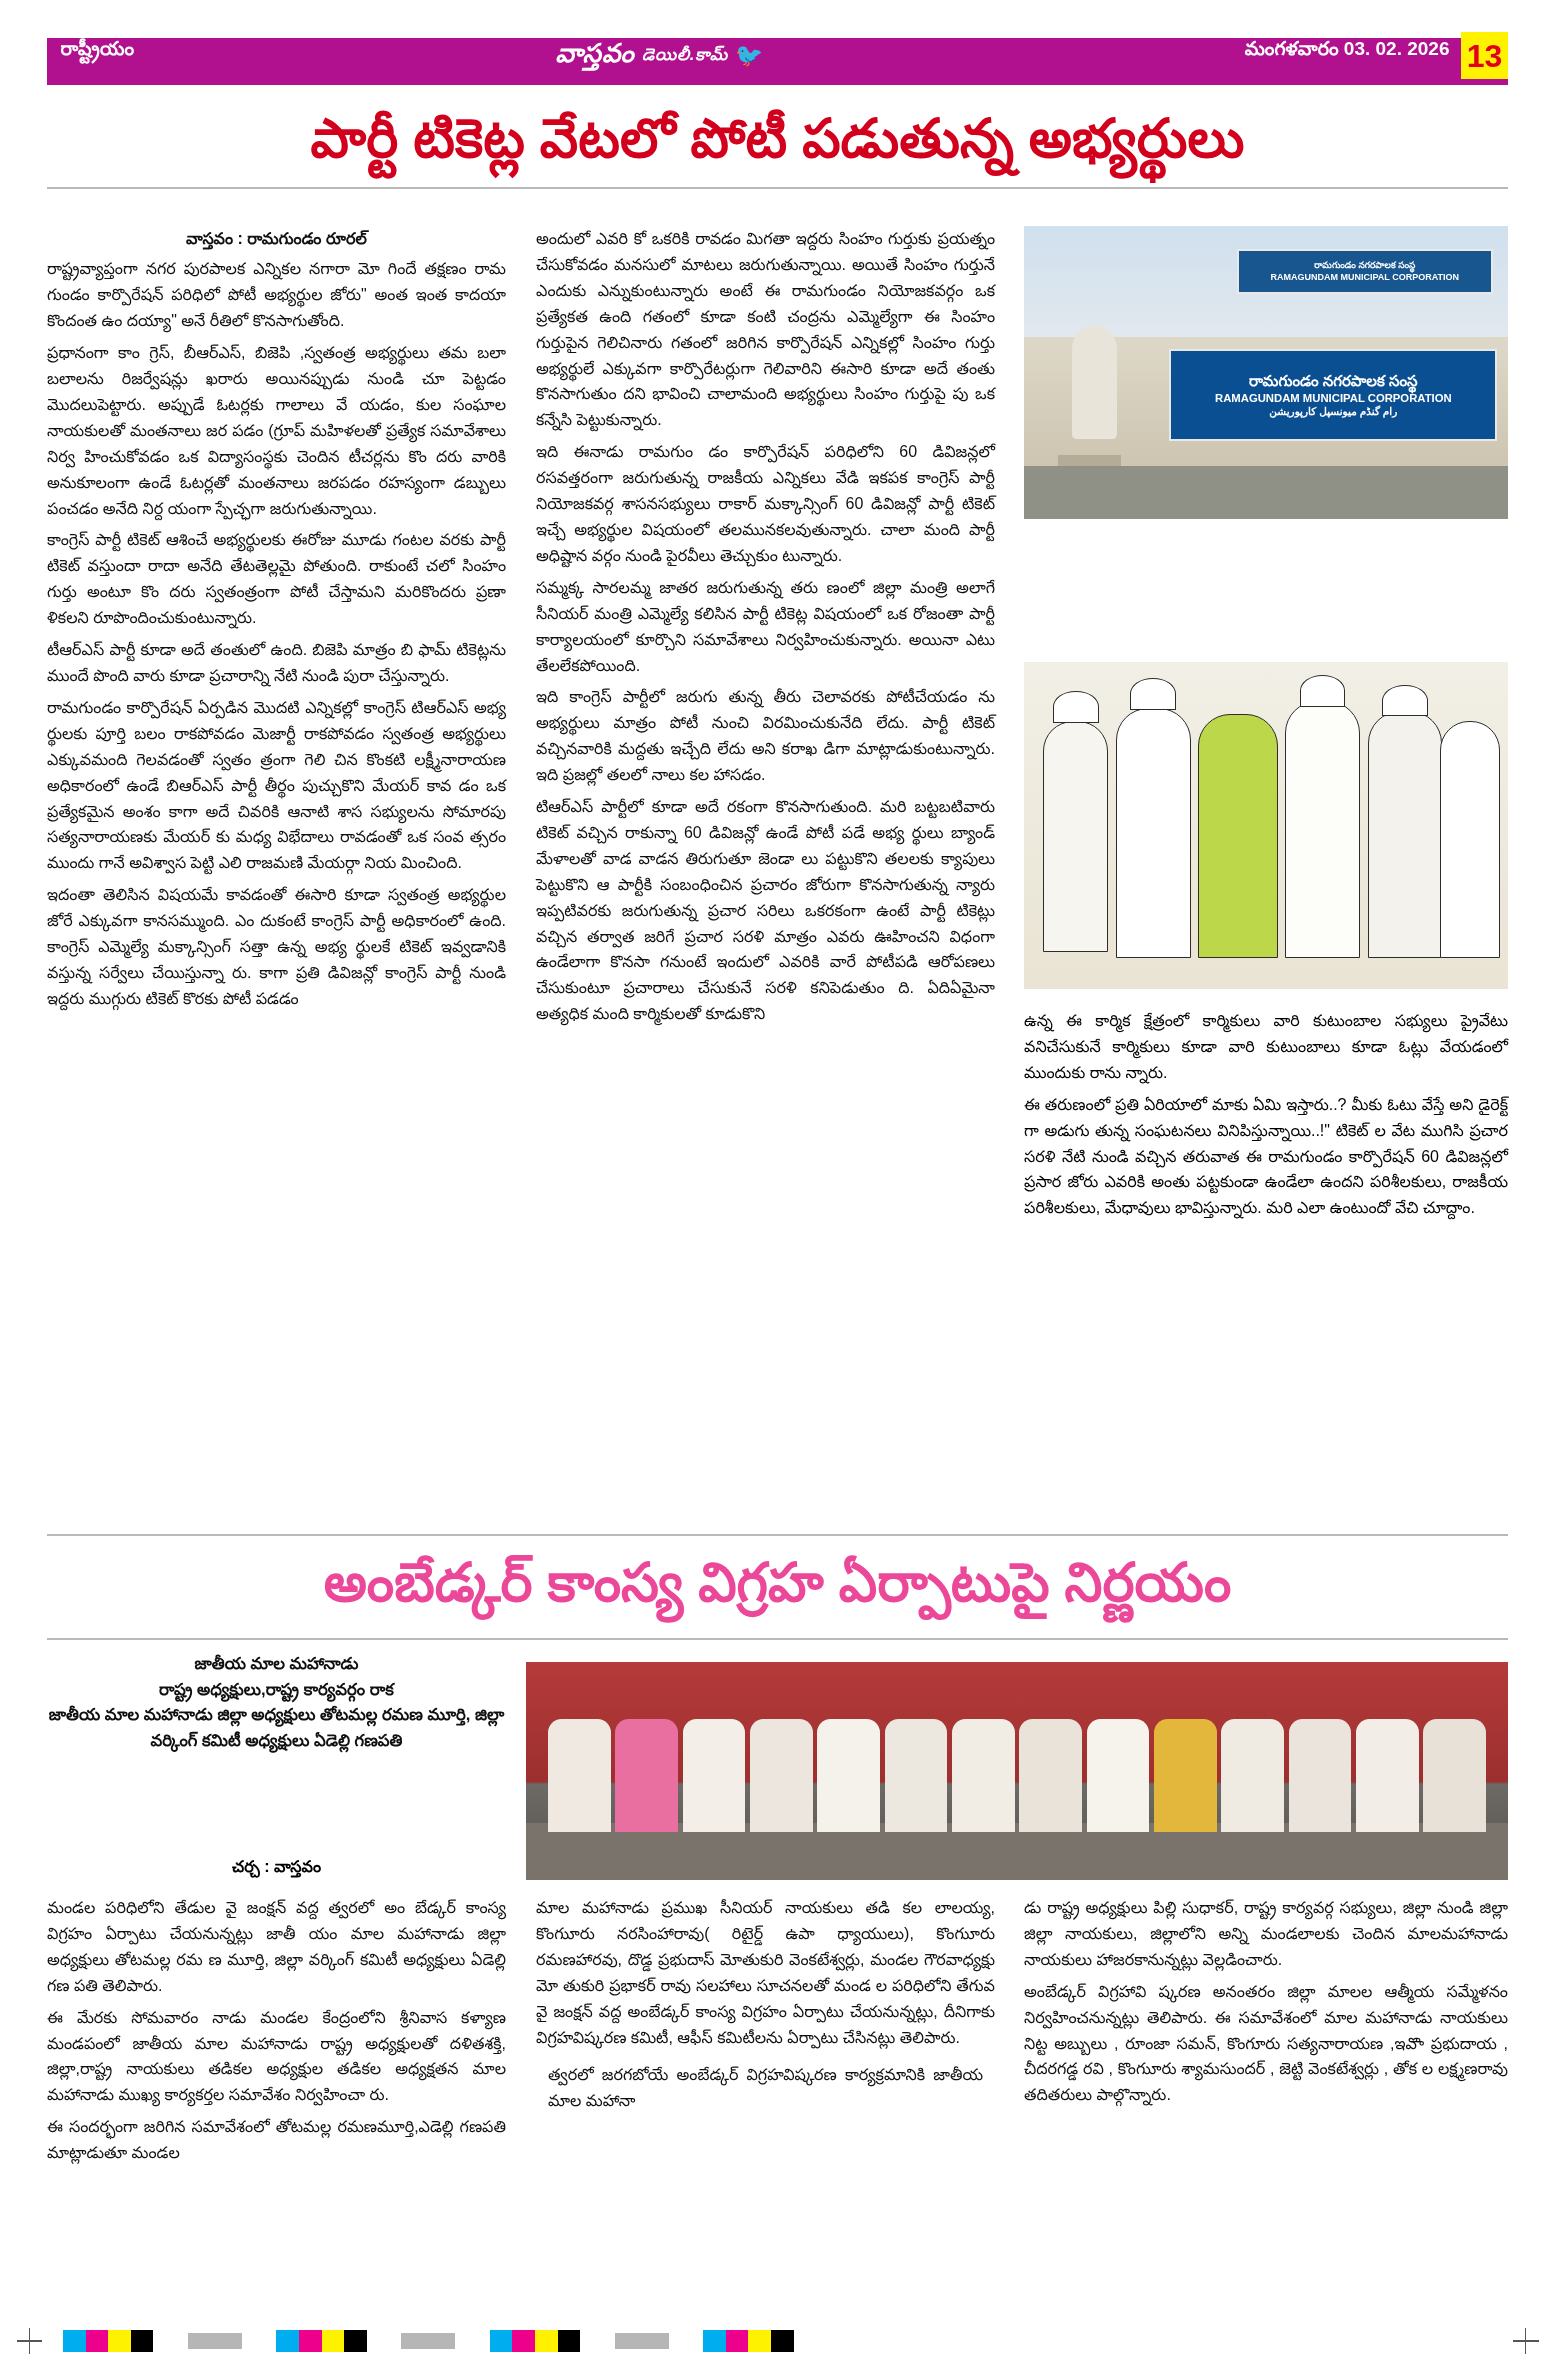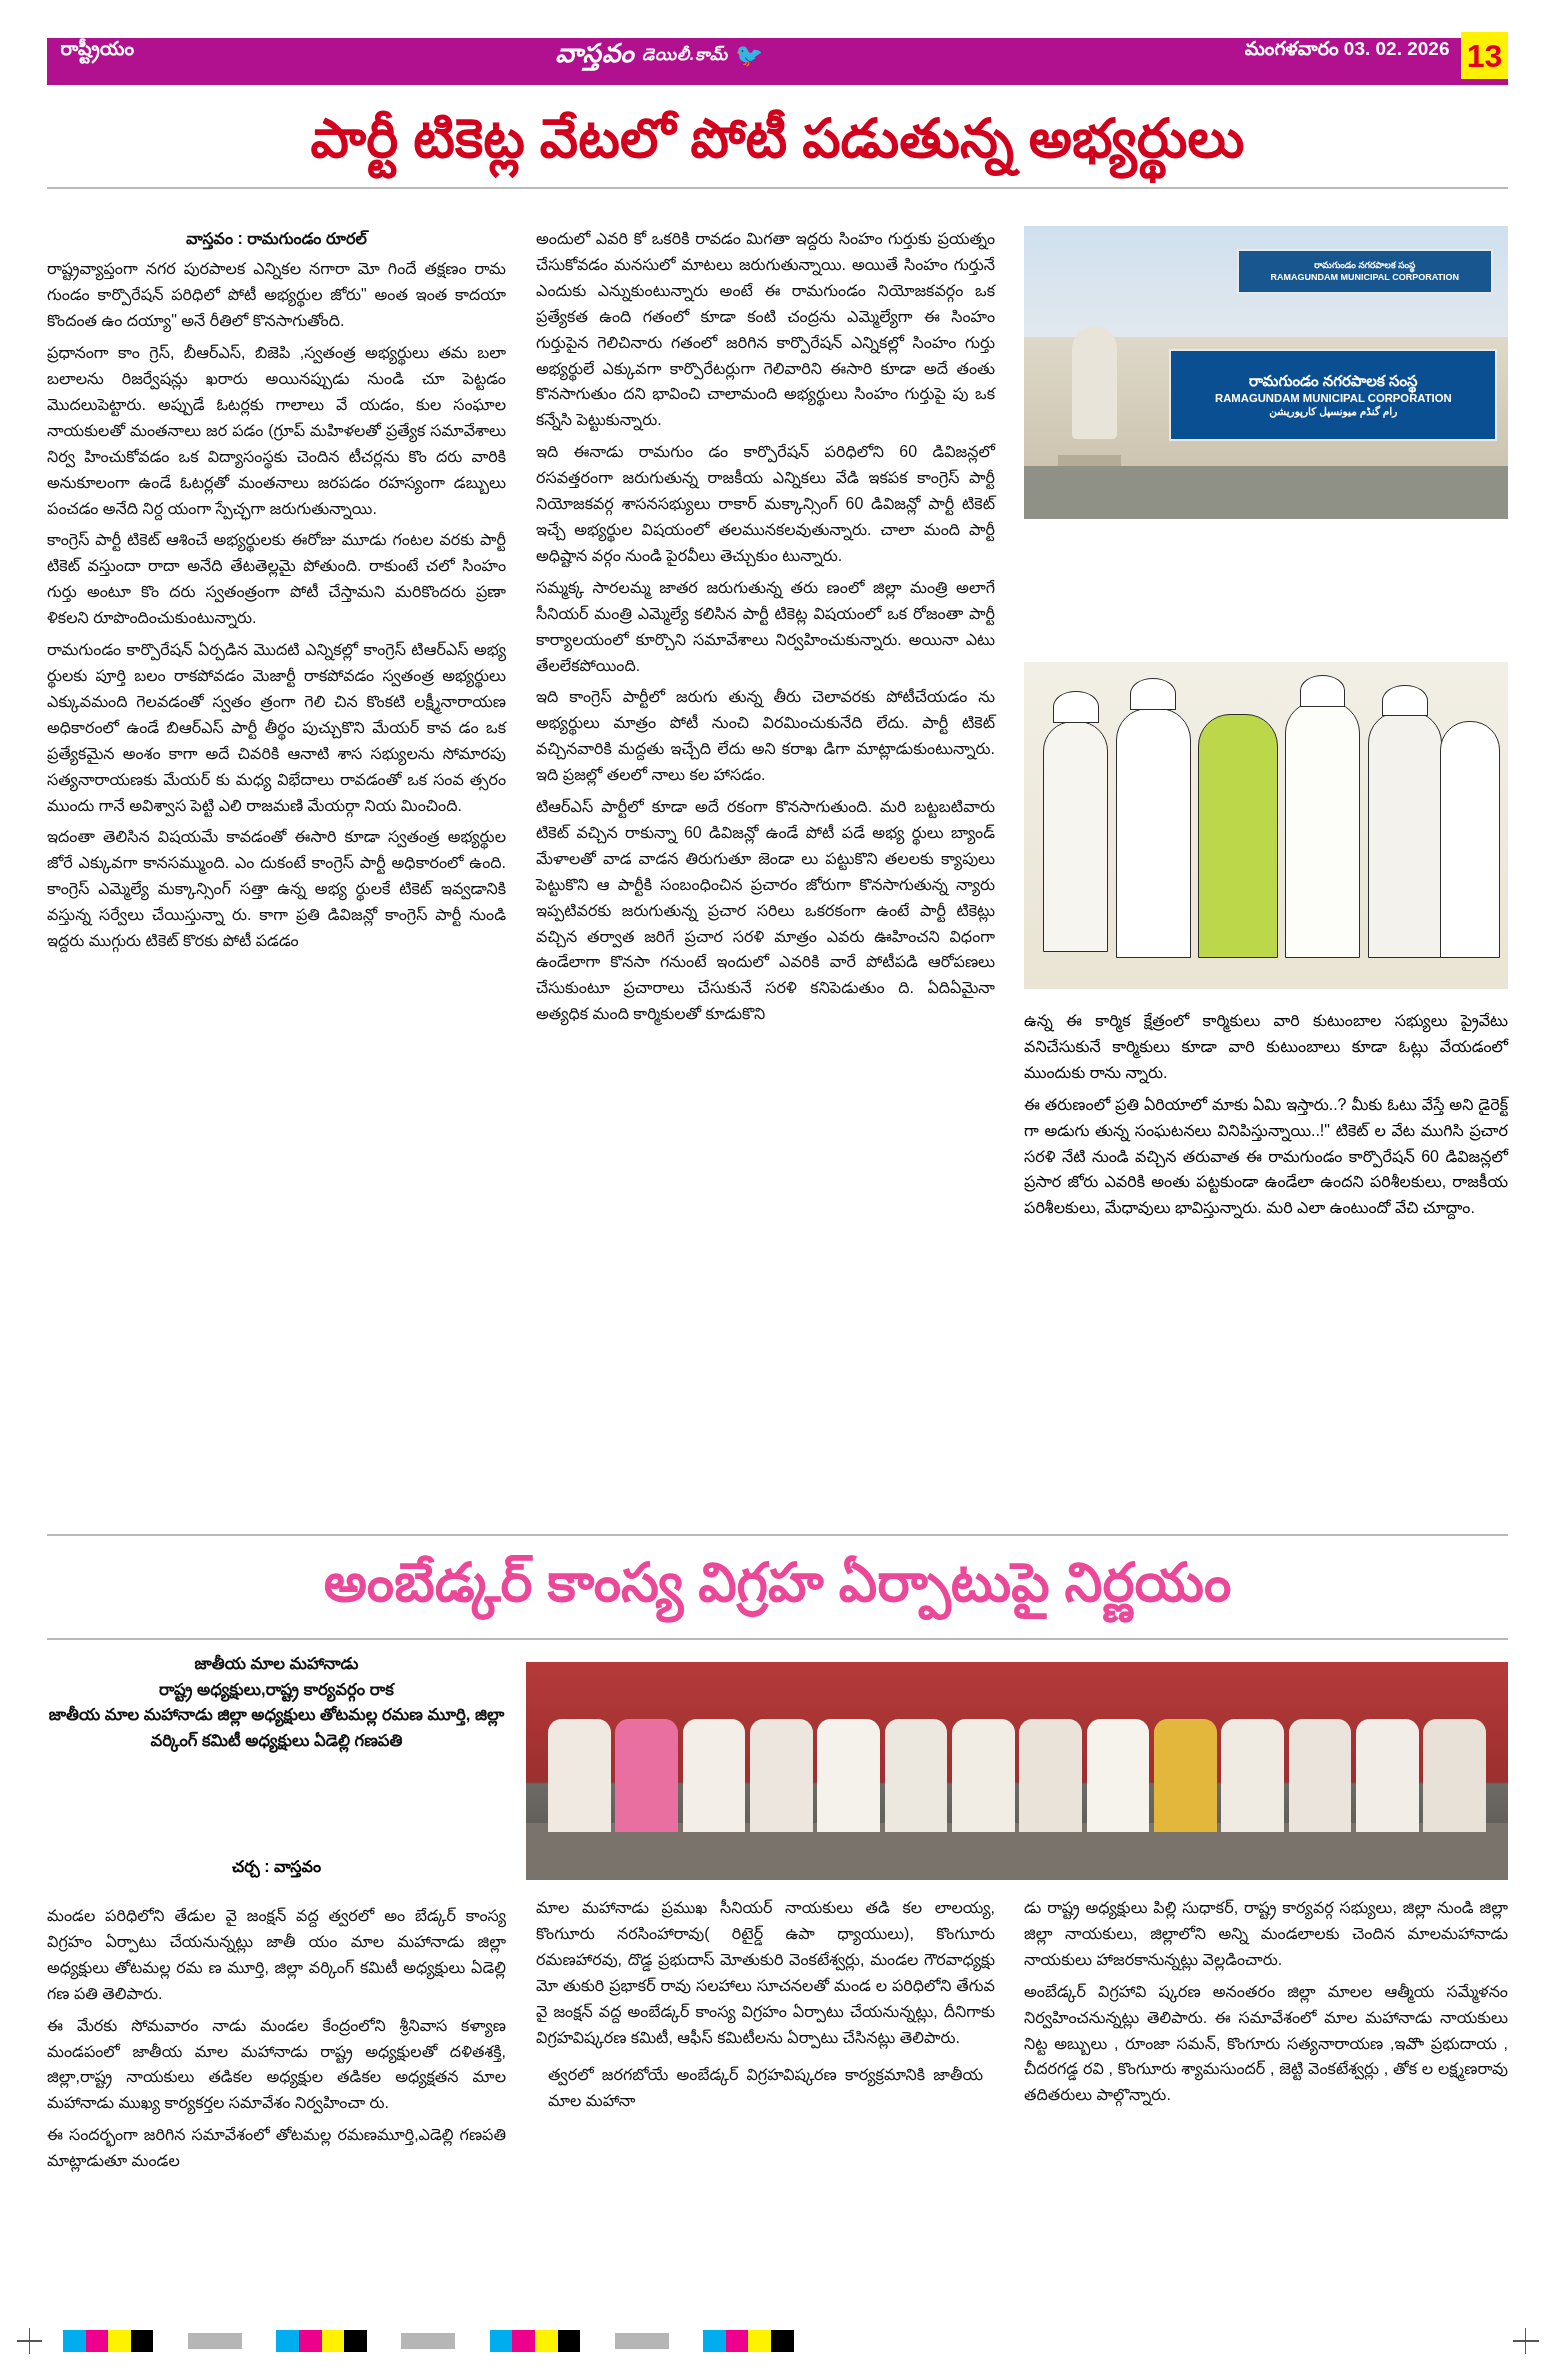--- a/index.html
+++ b/index.html
@@ -166,21 +166,21 @@
     font-size: 16px;
     font-weight: bold;
   }
   .a2col {
     position: absolute;
     font-size: 16px;
     line-height: 1.62;
     color: #101010;
     text-align: justify;
   }
-  .a2c1 { left: 47px;  top: 1895px; width: 459px; margin-top: 8px; }
+  .a2c1 { left: 47px;  top: 1895px; width: 459px; }
   .a2c2 { left: 536px; top: 1895px; width: 459px; }
   .a2c3 { left: 1024px; top: 1895px; width: 484px; }
   .photo3 { left: 526px; top: 1662px; width: 982px; height: 218px; }
 
   
   .colorbar {
     position: absolute;
     left: 0;
     bottom: 19.6px;
     width: 1555px;
@@ -235,20 +235,21 @@
   <div class="pagenum">13</div>
 
   <div class="headline1">పార్టీ టికెట్ల వేటలో పోటీ పడుతున్న అభ్యర్థులు</div>
   <div class="rule rule-top"></div>
 
   <div class="a1col a1c1">
     <span class="byline">వాస్తవం : రామగుండం రూరల్</span>
     <p>రాష్ట్రవ్యాప్తంగా నగర పురపాలక ఎన్నికల నగారా మో గిందే తక్షణం రామ గుండం కార్పొరేషన్ పరిధిలో పోటీ అభ్యర్థుల జోరు" అంత ఇంత కాదయా కొందంత ఉం దయ్యా" అనే రీతిలో కొనసాగుతోంది.</p>
     <p>ప్రధానంగా కాం గ్రెస్, బీఆర్ఎస్, బిజెపి ,స్వతంత్ర అభ్యర్థులు తమ బలా బలాలను రిజర్వేషన్లు ఖరారు అయినప్పుడు నుండి చూ పెట్టడం మొదలుపెట్టారు. అప్పుడే ఓటర్లకు గాలాలు వే యడం, కుల సంఘాల నాయకులతో మంతనాలు జర పడం (గ్రూప్ మహిళలతో ప్రత్యేక సమావేశాలు నిర్వ హించుకోవడం ఒక విద్యాసంస్థకు చెందిన టీచర్లను కొం దరు వారికి అనుకూలంగా ఉండే ఓటర్లతో మంతనాలు జరపడం రహస్యంగా డబ్బులు పంచడం అనేది నిర్ద యంగా స్పేచ్ఛగా జరుగుతున్నాయి.</p>
     <p>కాంగ్రెస్ పార్టీ టికెట్ ఆశించే అభ్యర్థులకు ఈరోజు మూడు గంటల వరకు పార్టీ టికెట్ వస్తుందా రాదా అనేది తేటతెల్లమై పోతుంది. రాకుంటే చలో సింహం గుర్తు అంటూ కొం దరు స్వతంత్రంగా పోటీ చేస్తామని మరికొందరు ప్రణా ళికలని రూపొందించుకుంటున్నారు.</p>
+    <p>టీఆర్ఎస్ పార్టీ కూడా అదే తంతులో ఉంది. బిజెపి మాత్రం బి ఫామ్ టికెట్లను ముందే పొంది వారు కూడా ప్రచారాన్ని నేటి నుండి పురా చేస్తున్నారు.</p>
     <p>రామగుండం కార్పొరేషన్ ఏర్పడిన మొదటి ఎన్నికల్లో కాంగ్రెస్ టిఆర్ఎస్ అభ్య ర్థులకు పూర్తి బలం రాకపోవడం మెజార్టీ రాకపోవడం స్వతంత్ర అభ్యర్థులు ఎక్కువమంది గెలవడంతో స్వతం త్రంగా గెలి చిన కొంకటి లక్ష్మీనారాయణ అధికారంలో ఉండే బిఆర్ఎస్ పార్టీ తీర్థం పుచ్చుకొని మేయర్ కావ డం ఒక ప్రత్యేకమైన అంశం కాగా అదే చివరికి ఆనాటి శాస సభ్యులను సోమారపు సత్యనారాయణకు మేయర్ కు మధ్య విభేదాలు రావడంతో ఒక సంవ త్సరం ముందు గానే అవిశ్వాస పెట్టి ఎలి రాజమణి మేయర్గా నియ మించింది.</p>
     <p>ఇదంతా తెలిసిన విషయమే కావడంతో ఈసారి కూడా స్వతంత్ర అభ్యర్థుల జోరే ఎక్కువగా కానసమ్ముంది. ఎం దుకంటే కాంగ్రెస్ పార్టీ అధికారంలో ఉంది. కాంగ్రెస్ ఎమ్మెల్యే మక్కాన్సింగ్ సత్తా ఉన్న అభ్య ర్థులకే టికెట్ ఇవ్వడానికి వస్తున్న సర్వేలు చేయిస్తున్నా రు. కాగా ప్రతి డివిజన్లో కాంగ్రెస్ పార్టీ నుండి ఇద్దరు ముగ్గురు టికెట్ కొరకు పోటీ పడడం</p>
   </div>
 
   <div class="a1col a1c2">
     <p>అందులో ఎవరి కో ఒకరికి రావడం మిగతా ఇద్దరు సింహం గుర్తుకు ప్రయత్నం చేసుకోవడం మనసులో మాటలు జరుగుతున్నాయి. అయితే సింహం గుర్తునే ఎందుకు ఎన్నుకుంటున్నారు అంటే ఈ రామగుండం నియోజకవర్గం ఒక ప్రత్యేకత ఉంది గతంలో కూడా కంటి చంద్రను ఎమ్మెల్యేగా ఈ సింహం గుర్తుపైన గెలిచినారు గతంలో జరిగిన కార్పొరేషన్ ఎన్నికల్లో సింహం గుర్తు అభ్యర్థులే ఎక్కువగా కార్పొరేటర్లుగా గెలివారిని ఈసారి కూడా అదే తంతు కొనసాగుతుం దని భావించి చాలామంది అభ్యర్థులు సింహం గుర్తుపై పు ఒక కన్నేసి పెట్టుకున్నారు.</p>
     <p>ఇది ఈనాడు రామగుం డం కార్పొరేషన్ పరిధిలోని 60 డివిజన్లలో రసవత్తరంగా జరుగుతున్న రాజకీయ ఎన్నికలు వేడి ఇకపక కాంగ్రెస్ పార్టీ నియోజకవర్గ శాసనసభ్యులు రాకార్ మక్కాన్సింగ్ 60 డివిజన్లో పార్టీ టికెట్ ఇచ్చే అభ్యర్థుల విషయంలో తలమునకలవుతున్నారు. చాలా మంది పార్టీ అధిష్టాన వర్గం నుండి పైరవీలు తెచ్చుకుం టున్నారు.</p>
     <p>సమ్మక్క సారలమ్మ జాతర జరుగుతున్న తరు ణంలో జిల్లా మంత్రి అలాగే సీనియర్ మంత్రి ఎమ్మెల్యే కలిసిన పార్టీ టికెట్ల విషయంలో ఒక రోజంతా పార్టీ కార్యాలయంలో కూర్చొని సమావేశాలు నిర్వహించుకున్నారు. అయినా ఎటు తేలలేకపోయింది.</p>
     <p>ఇది కాంగ్రెస్ పార్టీలో జరుగు తున్న తీరు చెలావరకు పోటీచేయడం ను అభ్యర్థులు మాత్రం పోటీ నుంచి విరమించుకునేది లేదు. పార్టీ టికెట్ వచ్చినవారికి మద్దతు ఇచ్చేది లేదు అని కరాఖ డిగా మాట్లాడుకుంటున్నారు. ఇది ప్రజల్లో తలలో నాలు కల హాసడం.</p>
     <p>టిఆర్ఎస్ పార్టీలో కూడా అదే రకంగా కొనసాగుతుంది. మరి బట్టబటివారు టికెట్ వచ్చిన రాకున్నా 60 డివిజన్లో ఉండే పోటీ పడే అభ్య ర్థులు బ్యాండ్ మేళాలతో వాడ వాడన తిరుగుతూ జెండా లు పట్టుకొని తలలకు క్యాపులు పెట్టుకొని ఆ పార్టీకి సంబంధించిన ప్రచారం జోరుగా కొనసాగుతున్న న్యారు ఇప్పటివరకు జరుగుతున్న ప్రచార సరిలు ఒకరకంగా ఉంటే పార్టీ టికెట్లు వచ్చిన తర్వాత జరిగే ప్రచార సరళి మాత్రం ఎవరు ఊహించని విధంగా ఉండేలాగా కొనసా గనుంటే ఇందులో ఎవరికి వారే పోటీపడి ఆరోపణలు చేసుకుంటూ ప్రచారాలు చేసుకునే సరళి కనిపెడుతుం ది. ఏదిఏమైనా అత్యధిక మంది కార్మికులతో కూడుకొని</p>

